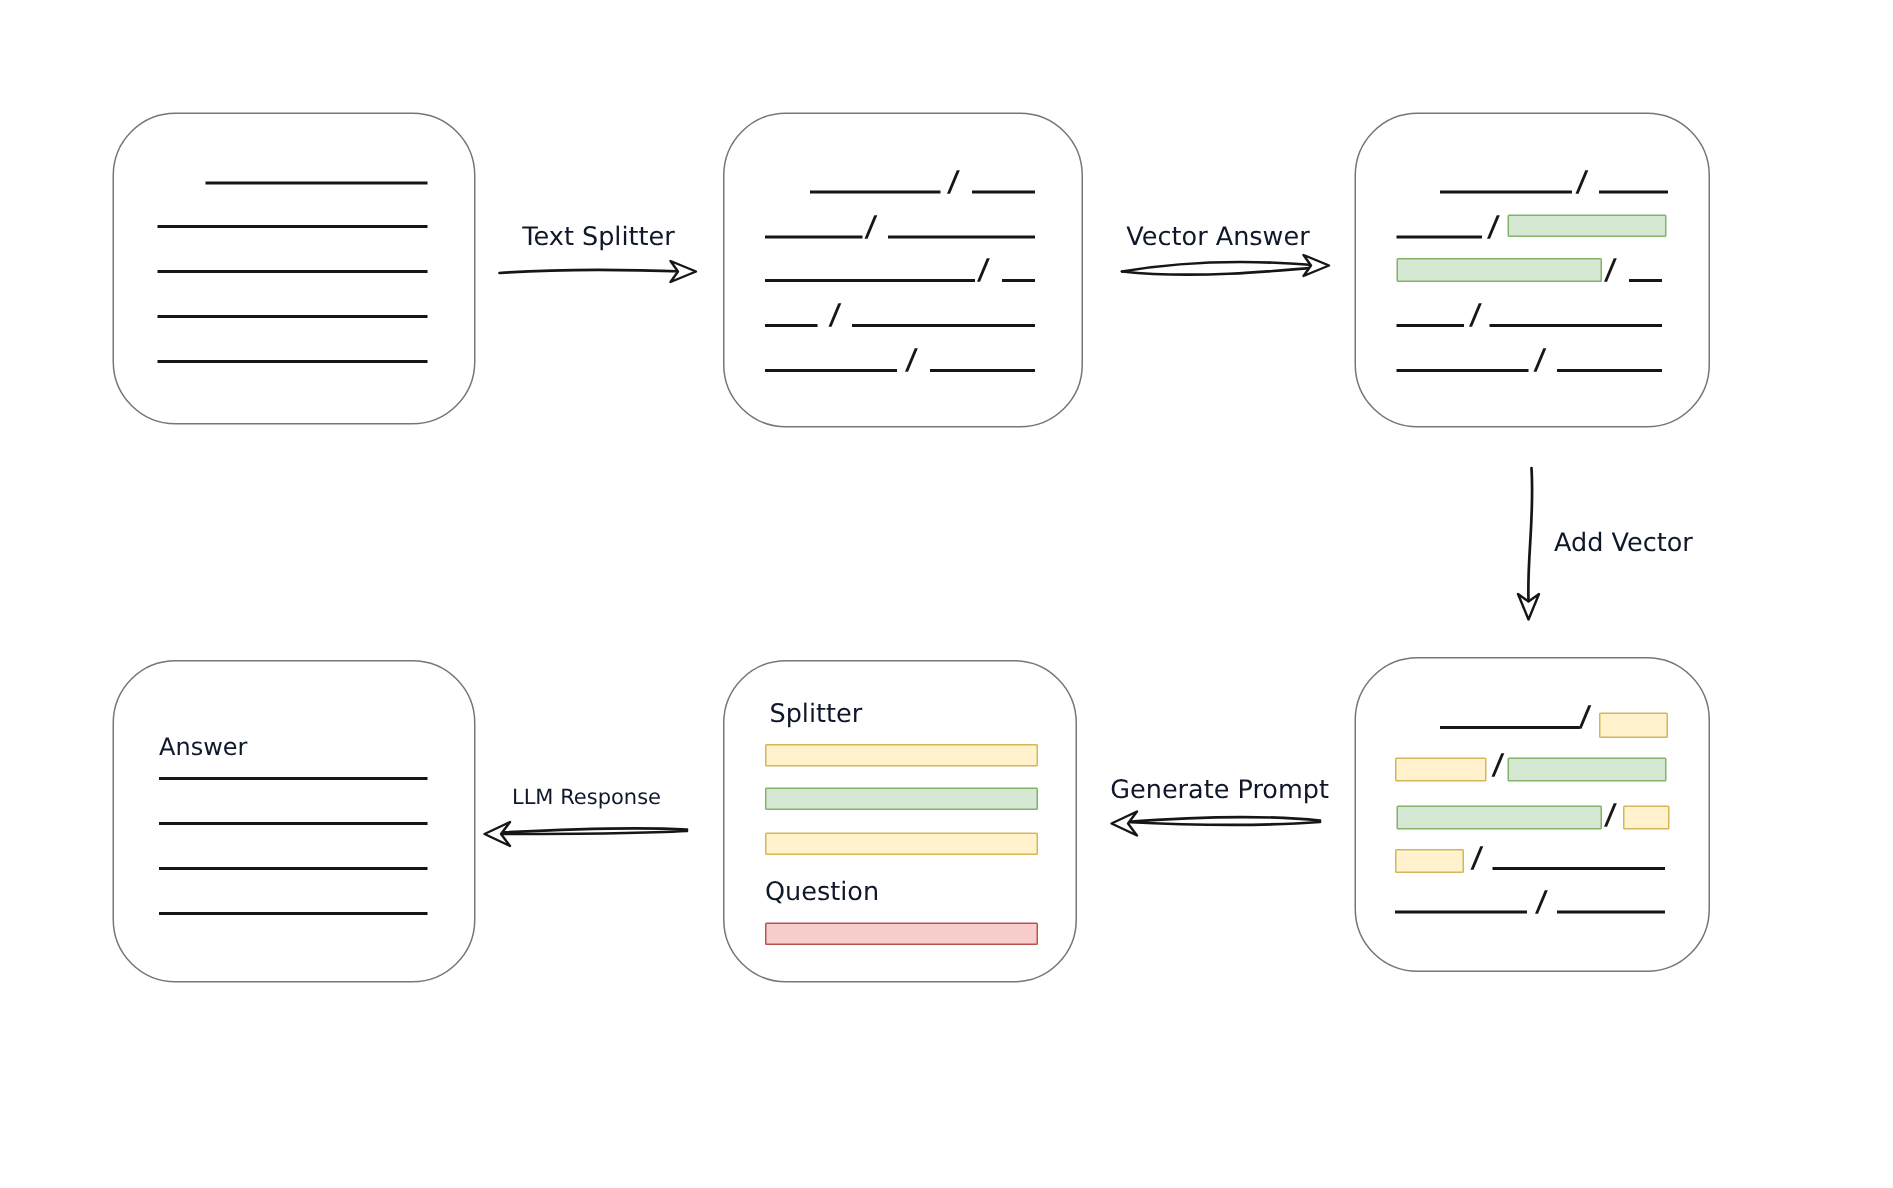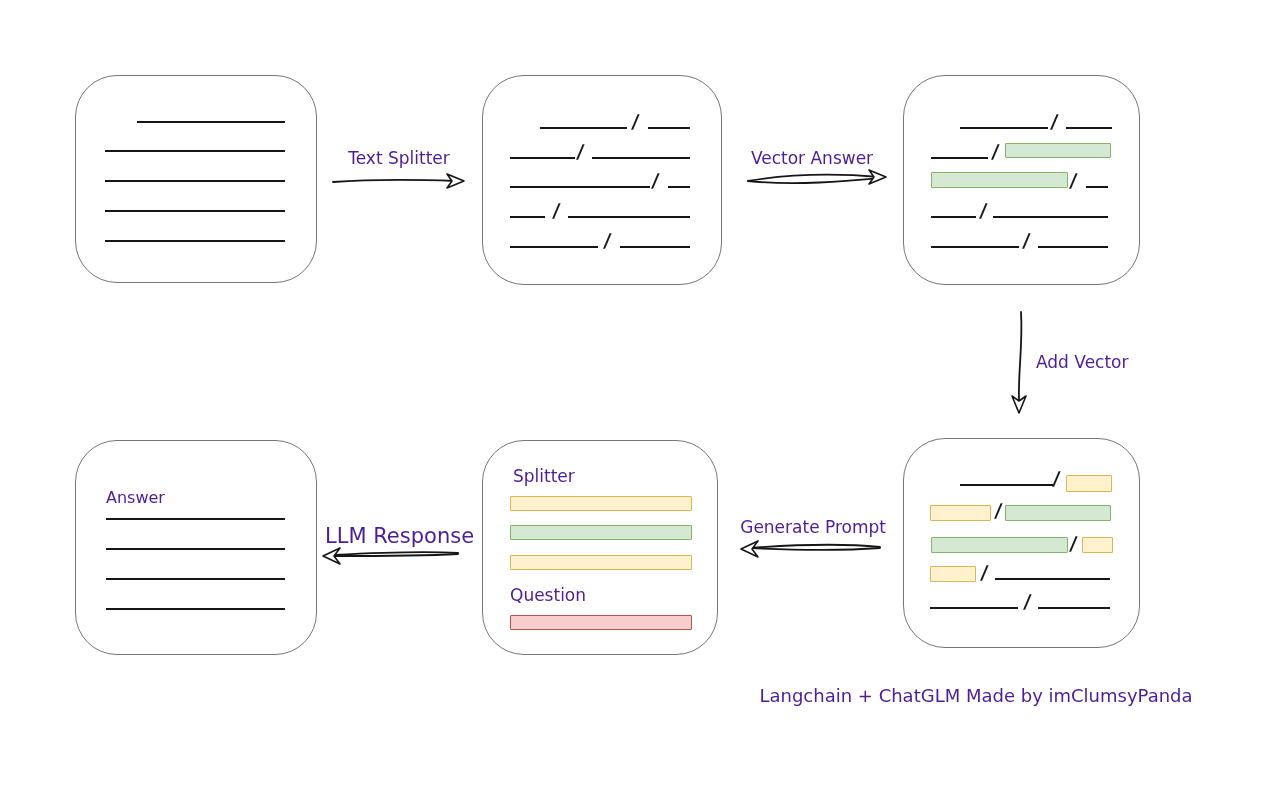--- a/index.html
+++ b/index.html
@@ -34,21 +34,21 @@
     position:absolute;
     box-sizing:border-box;
     border:1.6px solid;
     border-radius:1px;
   }
   .bar.green{background:var(--green-fill);border-color:var(--green-stroke);}
   .bar.yellow{background:var(--yellow-fill);border-color:var(--yellow-stroke);}
   .bar.red{background:var(--red-fill);border-color:var(--red-stroke);}
   .dtext{
     position:absolute;
-    color:#4c1d95;
+    color:#0f172a;
     white-space:nowrap;
     line-height:1.2;
   }
   svg.arrows{
     position:absolute;left:0;top:0;
     pointer-events:none;
   }
   svg.arrows path{
     fill:none;
     stroke:#161616;
@@ -156,15 +156,14 @@
     <div class="bar green" style="left: 510px; top: 525px; width: 182px; height: 15px;"></div>
     <div class="bar yellow" style="left: 510px; top: 555px; width: 182px; height: 15px;"></div>
     <div class="bar red" style="left: 510px; top: 615px; width: 182px; height: 15px;"></div>
     <div class="dtext" style="left: 513px; top: 466px; font-size: 17px;">Splitter</div>
     <div class="dtext" style="left: 510px; top: 585px; font-size: 17px;">Question</div>
     <div class="dtext" style="left: 106px; top: 488px; font-size: 16px;">Answer</div>
     <div class="dtext" style="left: 333px; top: 148px; width: 132px; text-align: center; font-size: 17px;">Text Splitter</div>
     <div class="dtext" style="left: 742px; top: 148px; width: 140px; text-align: center; font-size: 17px;">Vector Answer</div>
     <div class="dtext" style="left: 1036px; top: 352px; font-size: 17px;">Add Vector</div>
     <div class="dtext" style="left: 738px; top: 517px; width: 148px; text-align: right; font-size: 17px;">Generate Prompt</div>
-    <div class="dtext" style="left: 325px; top: 524px; width: 132px; text-align: center; font-size: 21px;">LLM Response</div>
-    <div class="dtext" style="left: 756px; top: 685px; width: 440px; text-align: center; font-size: 18px;">Langchain + ChatGLM Made by imClumsyPanda</div>
+    <div class="dtext" style="left: 325px; top: 524px; width: 132px; text-align: center; font-size: 14px;">LLM Response</div>
   </div>
 
 </body></html>

